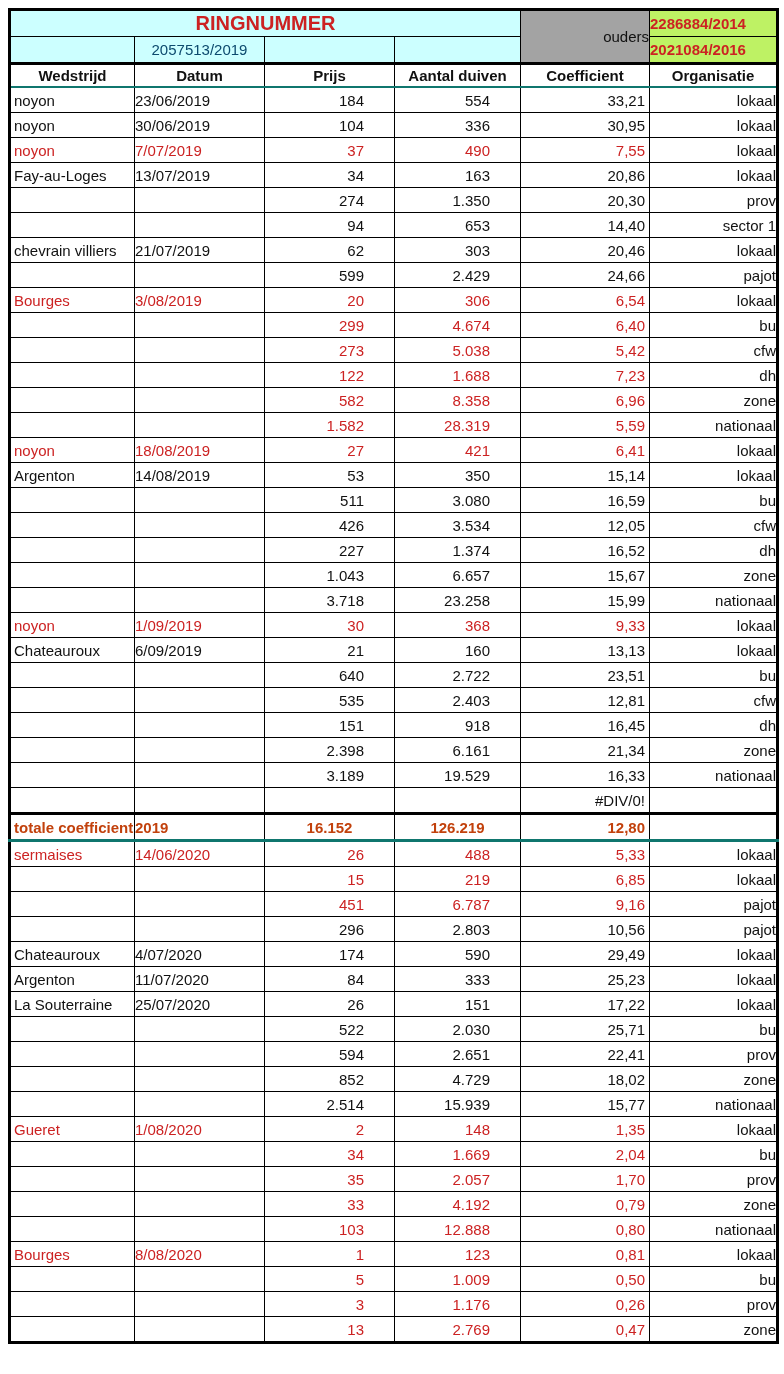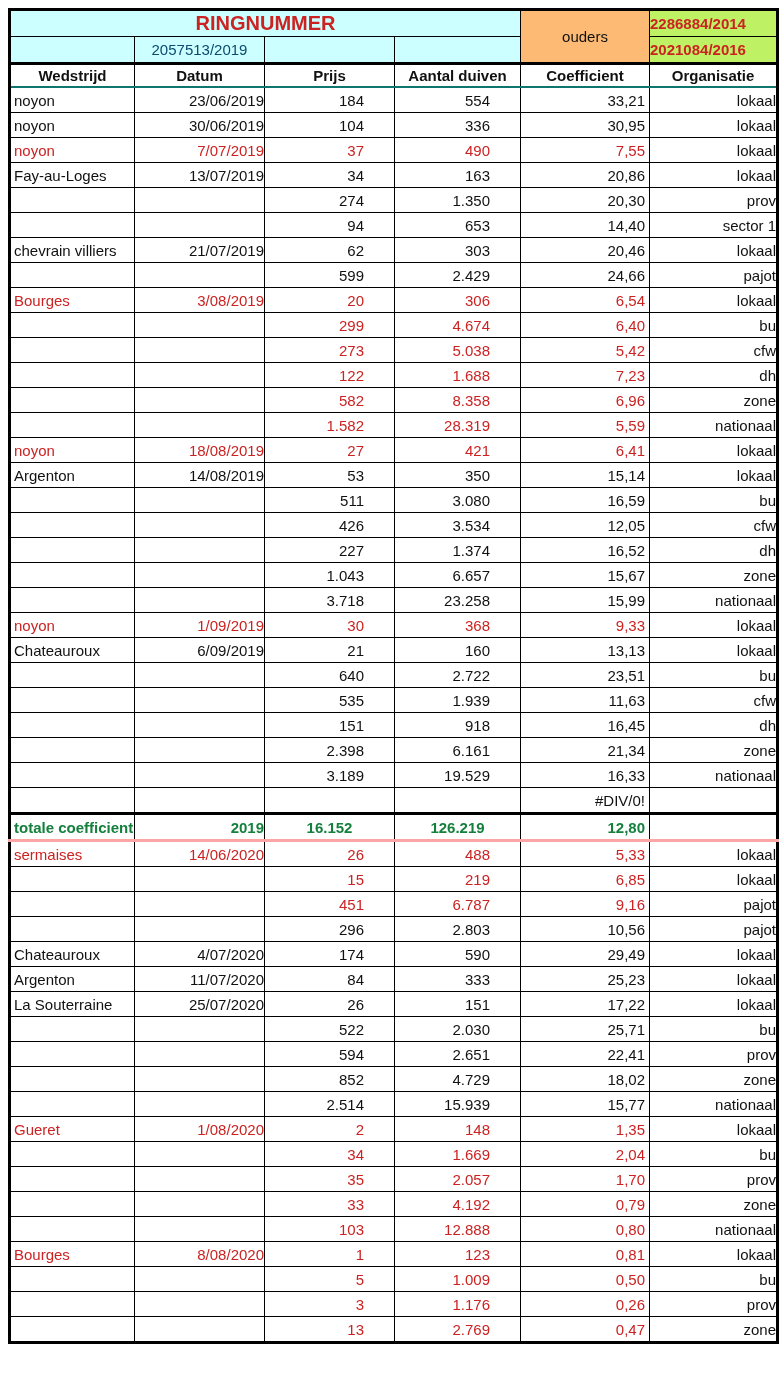--- a/index.html
+++ b/index.html
@@ -37,52 +37,52 @@
     font-size: 20px;
     text-align: center;
     height: 25px;
   }
   td.ringno-cell {
     color: #0c4a6e;
     text-align: center;
     height: 25px;
   }
   td.ouders-cell {
-    text-align: center;
-    background: #fdba74;
+    text-align: right;
+    background: #a3a3a3;
   }
   td.parent-cell {
     color: #cc2222;
     text-align: left;
     background: #bef264;
     font-weight: bold;
   }
   tr.colhead-row td {
     font-weight: bold;
     text-align: center;
     border-top: 3px solid #000;
     border-bottom: 2px solid #0f766e;
     height: 21px;
   }
   
   td.c-wed   { text-align: left;  padding-left: 3px; }
-  td.c-dat   { text-align: right; margin-left: 20px; }
+  td.c-dat   { text-align: left; margin-left: 20px; }
   td.c-prijs { text-align: right; padding-right: 30px; }
   td.c-aantal{ text-align: right; padding-right: 30px; }
   td.c-coeff { text-align: right; padding-right: 4px; }
   td.c-org   { text-align: right; }
   
   tr.red td { color: #cc2222; }
   tr.red td.c-org { color: #111; }
   
   tr.total td {
-    color: #15803d;
+    color: #c2410c;
     font-weight: bold;
     border-top: 3px solid #000;
-    border-bottom: 3px solid #fca5a5;
+    border-bottom: 3px solid #0f766e;
   }
   tr.total td.c-prijs,
   tr.total td.c-aantal {
     text-align: center;
     padding-right: 0;
   }
 </style>
 </head>
 <body>
 
@@ -308,22 +308,22 @@
           <td class="c-dat"></td>
           <td class="c-prijs">640</td>
           <td class="c-aantal">2.722</td>
           <td class="c-coeff">23,51</td>
           <td class="c-org">bu</td>
         </tr>
         <tr>
           <td class="c-wed"></td>
           <td class="c-dat"></td>
           <td class="c-prijs">535</td>
-          <td class="c-aantal">1.939</td>
-          <td class="c-coeff">11,63</td>
+          <td class="c-aantal">2.403</td>
+          <td class="c-coeff">12,81</td>
           <td class="c-org">cfw</td>
         </tr>
         <tr>
           <td class="c-wed"></td>
           <td class="c-dat"></td>
           <td class="c-prijs">151</td>
           <td class="c-aantal">918</td>
           <td class="c-coeff">16,45</td>
           <td class="c-org">dh</td>
         </tr>

